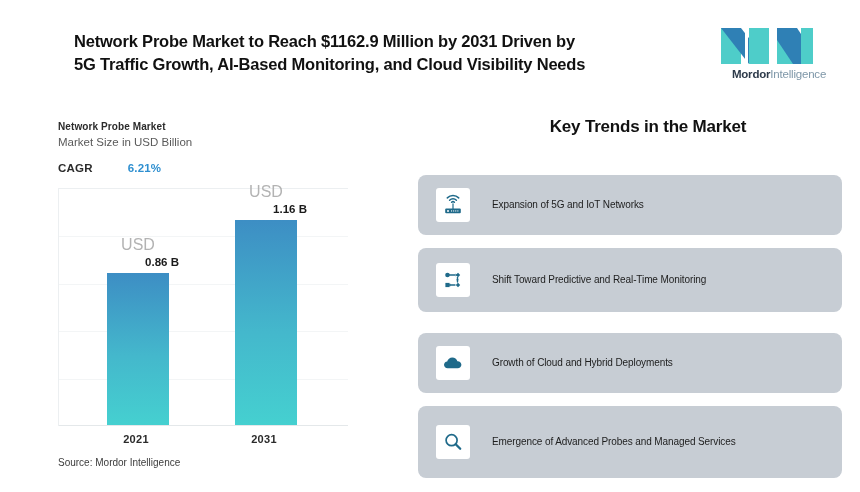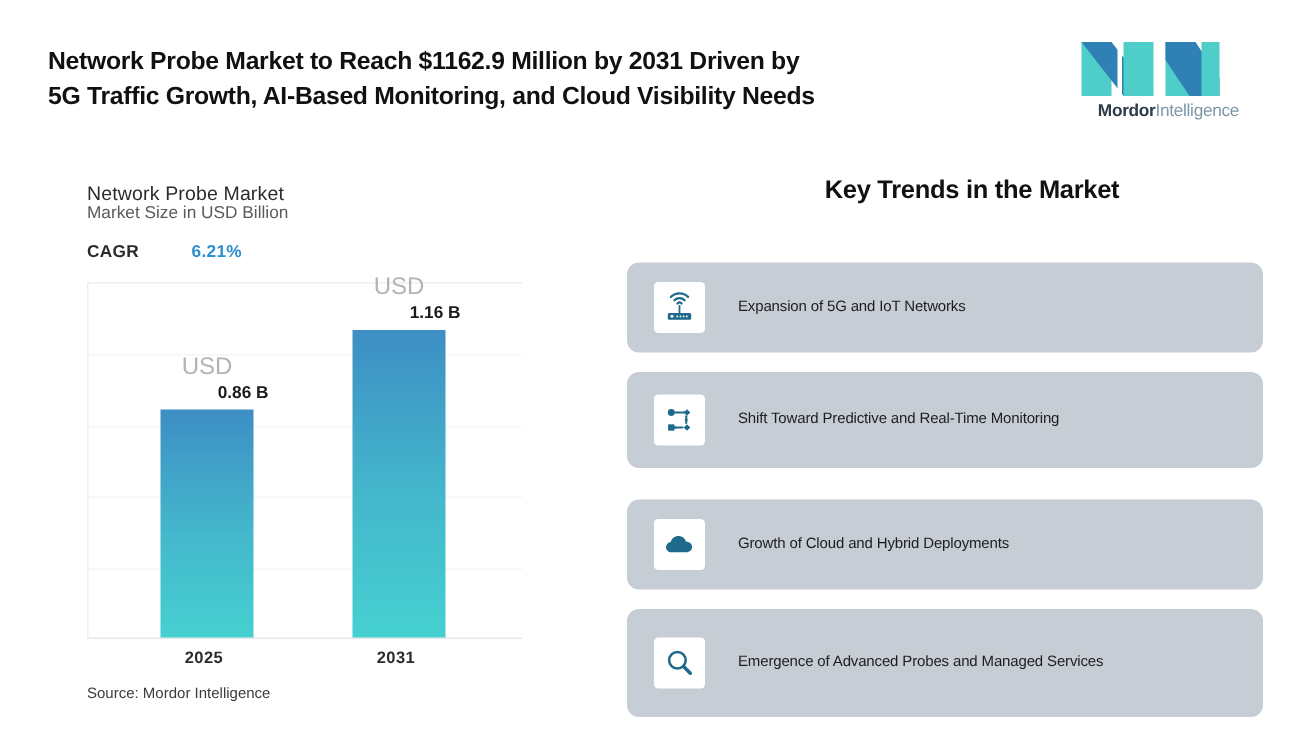--- a/index.html
+++ b/index.html
@@ -27,21 +27,21 @@
     position: absolute;
     left: 32px;
     top: 30px;
     width: 660px;
     font-size: 16.5px;
     font-weight: bold;
     line-height: 1.42;
     letter-spacing: -0.2px;
     color: #111111;
   }
-  .headline .line { display: block; }
+  .headline .line { display: block; margin-left: 42px; }
 
   
   .logo {
     position: absolute;
     left: 707px;
     top: 26px;
     width: 120px;
     height: 62px;
   }
   .logo-mark {
@@ -63,22 +63,22 @@
   
   .chart-panel {
     position: absolute;
     left: 0; top: 105px;
     width: 400px;
     height: 387px;
   }
   .chart-title {
     position: absolute;
     left: 58px; top: 16px;
-    font-size: 13px;
-    font-weight: normal;
+    font-size: 10px;
+    font-weight: bold;
     color: #2b2b2b;
     letter-spacing: 0.1px;
   }
   .chart-subtitle {
     position: absolute;
     left: 58px; top: 31px;
     font-size: 11.5px;
     color: #5a5a5a;
   }
   .cagr {
@@ -254,21 +254,21 @@
     <div class="bar-label" style="left:38px; width:82px; bottom:157px;">
       <span class="unit">USD</span>
       <span class="value">0.86 B</span>
     </div>
     <div class="bar-label" style="left:166px; width:82px; bottom:210px;">
       <span class="unit">USD</span>
       <span class="value">1.16 B</span>
     </div>
   </div>
 
-  <div class="x-label" style="left:96px; top:328px; width:80px;">2025</div>
+  <div class="x-label" style="left:96px; top:328px; width:80px;">2021</div>
   <div class="x-label" style="left:224px; top:328px; width:80px;">2031</div>
 
   <div class="source">Source: Mordor Intelligence</div>
 </div>
 
 <div class="trends">
   <div class="trends-heading">Key Trends in the Market</div>
 
   <div class="card" style="top:70px; height:60px;">
     <div class="card-icon">

